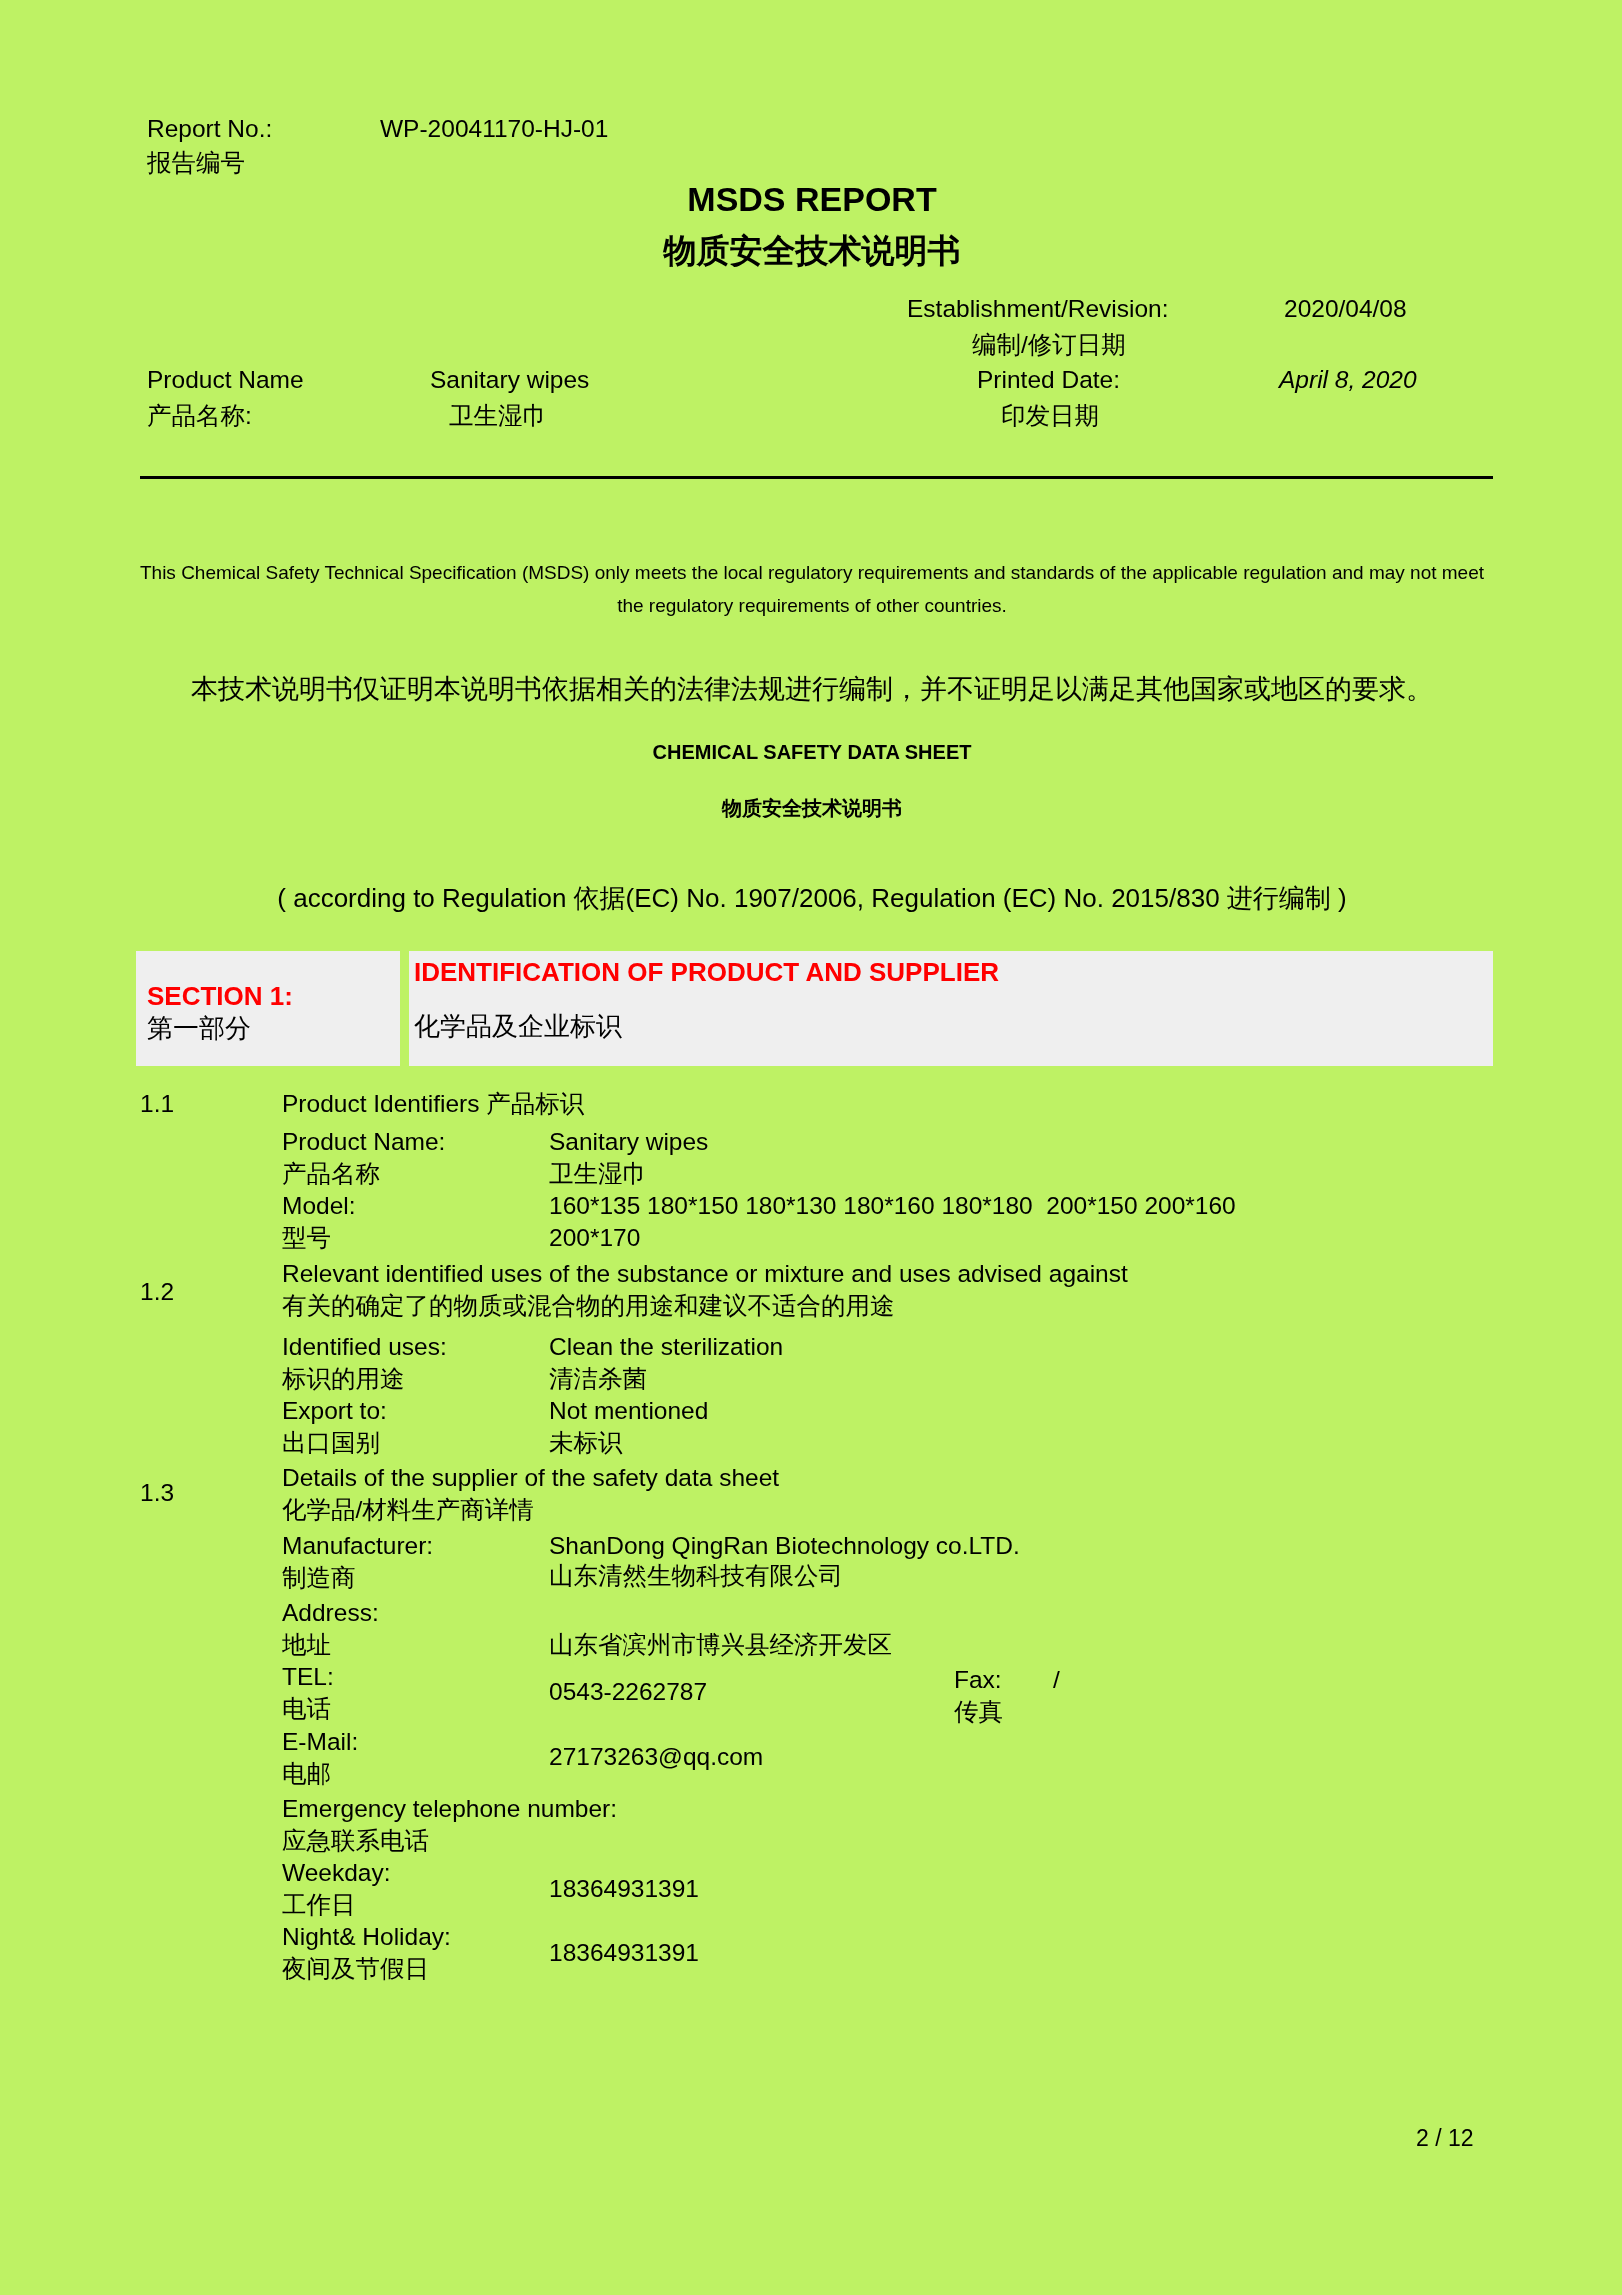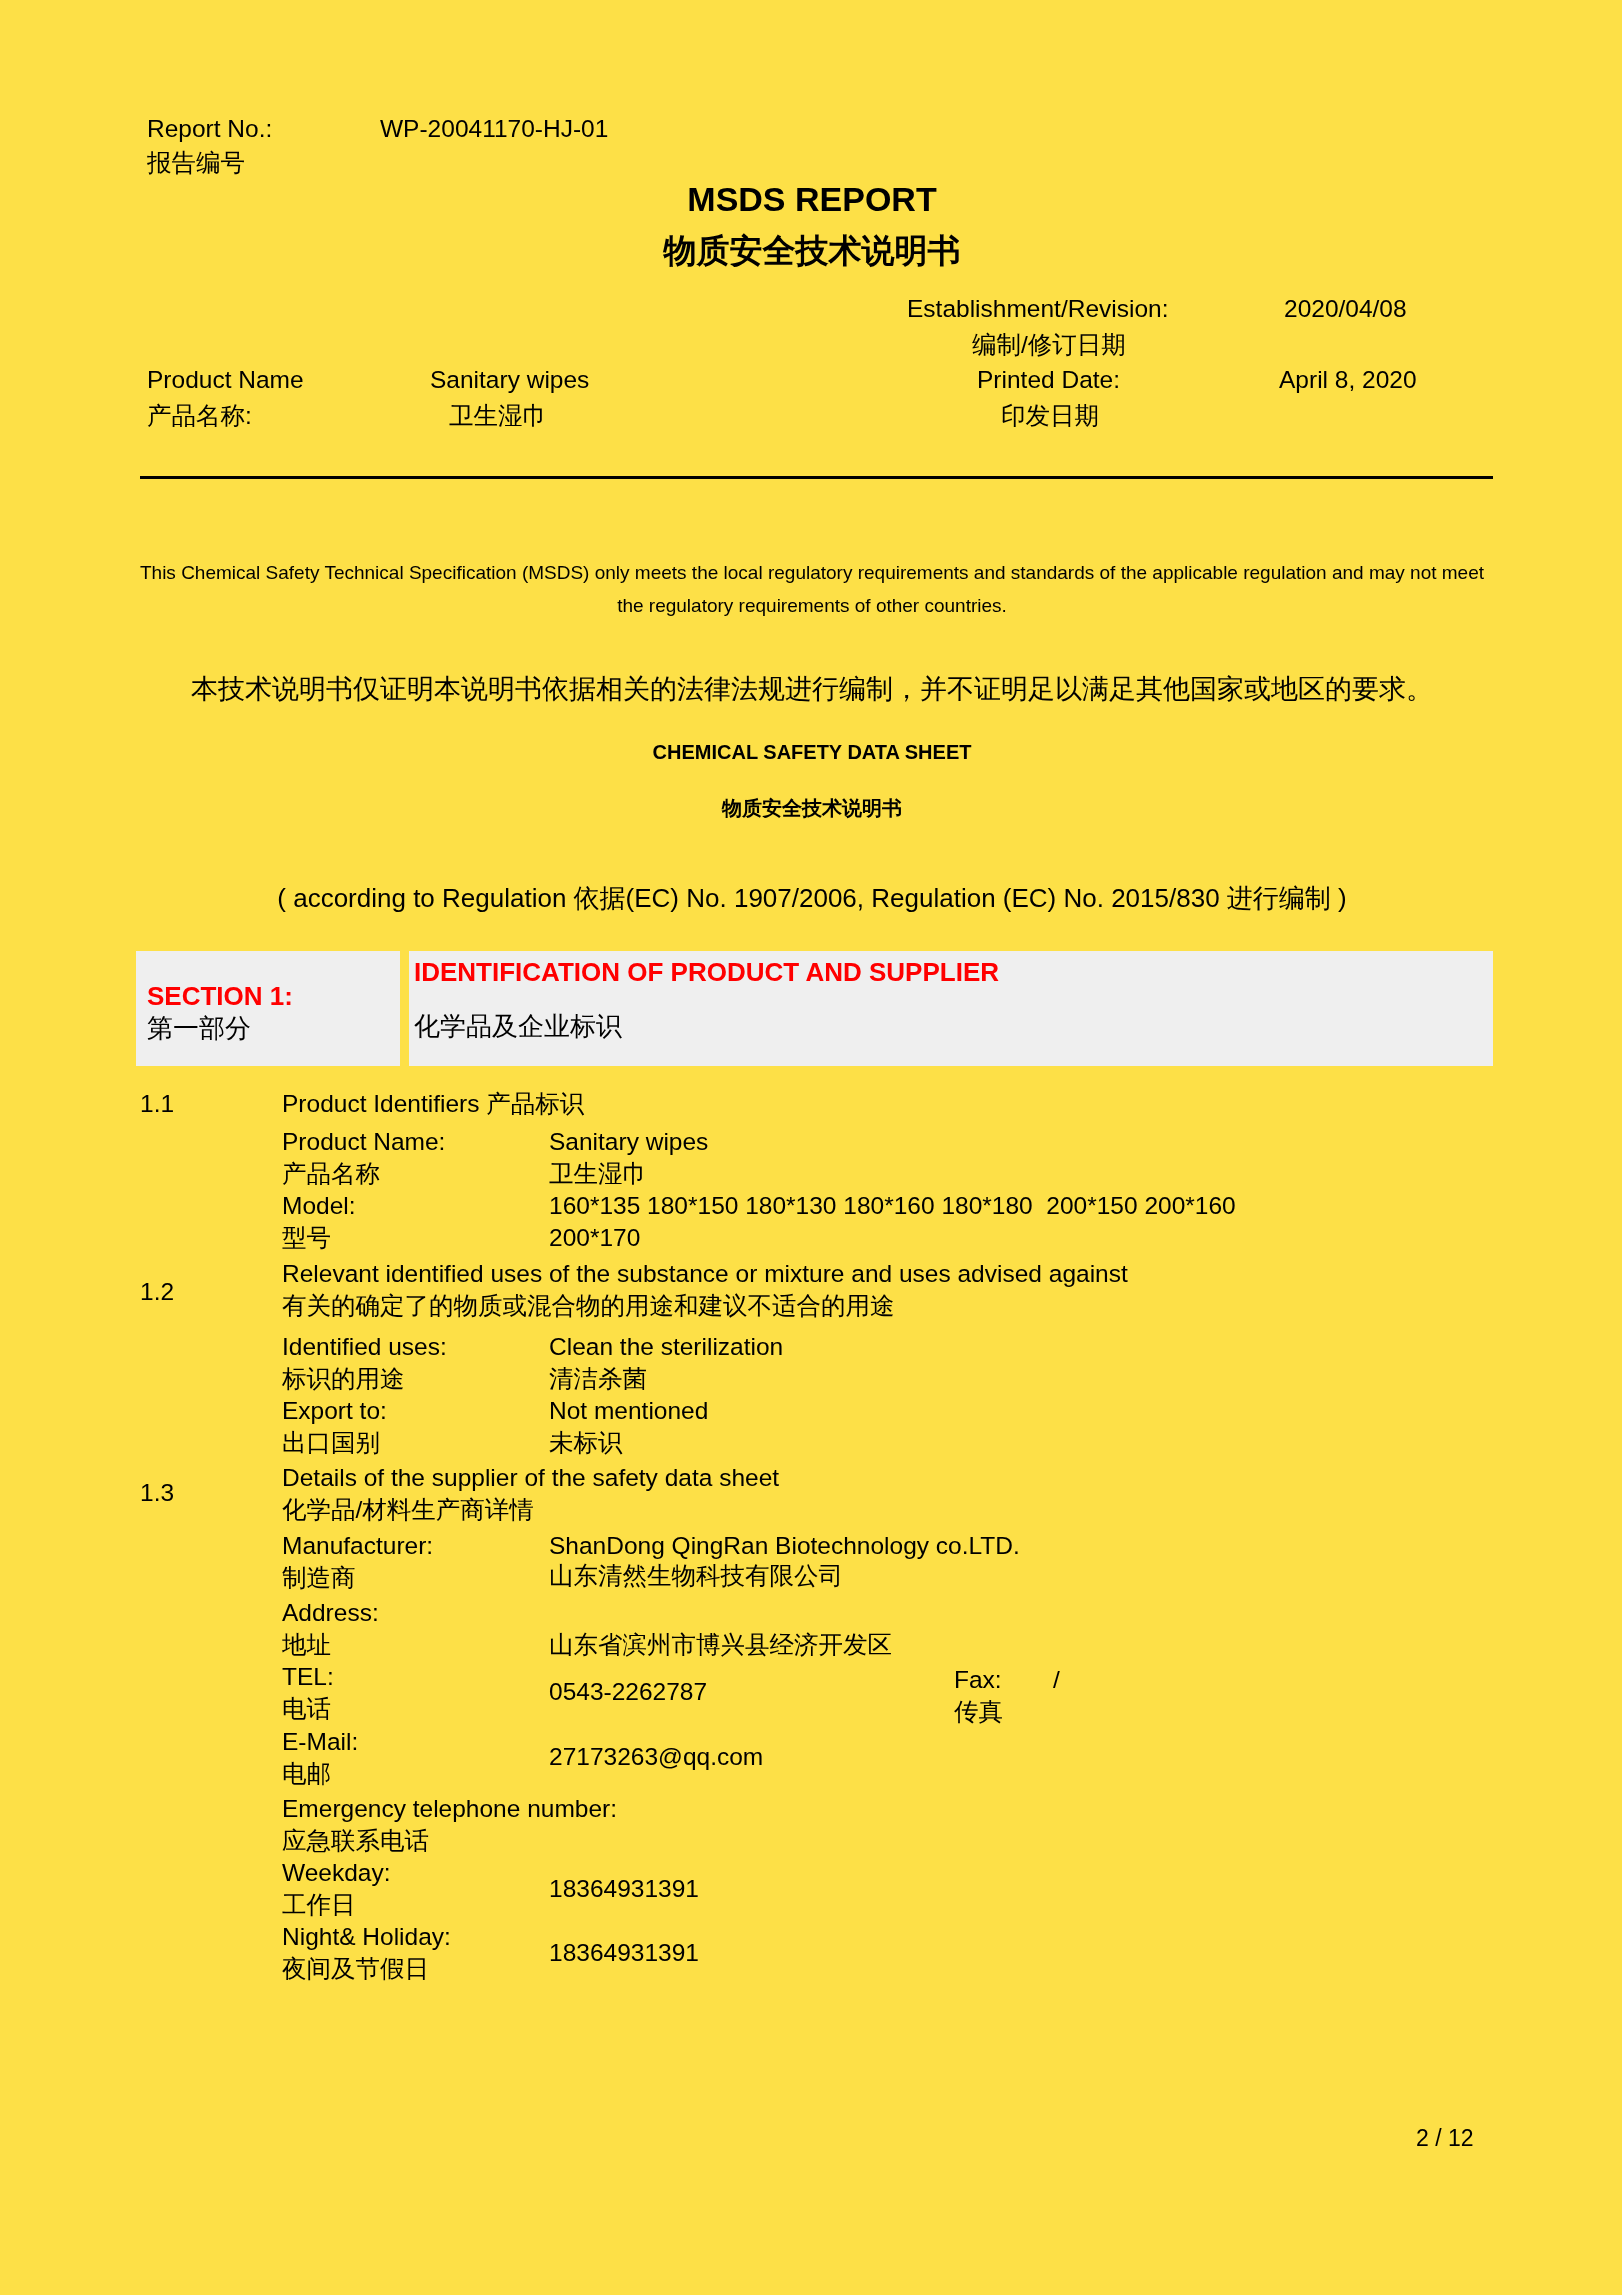--- a/index.html
+++ b/index.html
@@ -1,20 +1,20 @@
 <!DOCTYPE html>
 <html style="font-size:11px"><head>
 <meta charset="utf-8">
 <style>
   html,body{margin:0;padding:0;background:#ffffff;}
   .page{
     position:relative;
     width:1623px;
     height:2295px;
-    background:#fde047;
+    background:#bef264;
     font-family:"Liberation Sans","DejaVu Sans",sans-serif;
     color:#000000;
     overflow:hidden;
   }
   .t{
     position:absolute;
     font-size:24.5px;
     line-height:32px;
     white-space:pre;
   }
@@ -59,21 +59,21 @@
   <div class="t c title-en" style="top:179px;">MSDS REPORT</div>
   <div class="t c title-zh" style="top:232px;">物质安全技术说明书</div>
 
   <div class="t" style="left:907px;top:293px;">Establishment/Revision:</div>
   <div class="t" style="left:1284px;top:293px;">2020/04/08</div>
   <div class="t" style="left:972px;top:329px;">编制/修订日期</div>
 
   <div class="t" style="left:147px;top:364px;">Product Name</div>
   <div class="t" style="left:430px;top:364px;">Sanitary wipes</div>
   <div class="t" style="left:977px;top:364px;">Printed Date:</div>
-  <div class="t" style="left:1279px;top:364px;">April 8, 2020</div>
+  <div class="t" style="left:1279px;top:364px;font-style:italic;">April 8, 2020</div>
   <div class="t" style="left:147px;top:400px;">产品名称:</div>
   <div class="t" style="left:449px;top:400px;">卫生湿巾</div>
   <div class="t" style="left:1001px;top:400px;">印发日期</div>
 
   <div class="rule"></div>
 
   <div class="t c intro" style="top:556px;">This Chemical Safety Technical Specification (MSDS) only meets the local regulatory requirements and standards of the applicable regulation and may not meet the regulatory requirements of other countries.</div>
   <div class="t c intro-zh" style="top:672px;">本技术说明书仅证明本说明书依据相关的法律法规进行编制，并不证明足以满足其他国家或地区的要求。</div>
 
   <div class="t c sheet-title" style="top:735px;">CHEMICAL SAFETY DATA SHEET</div>

